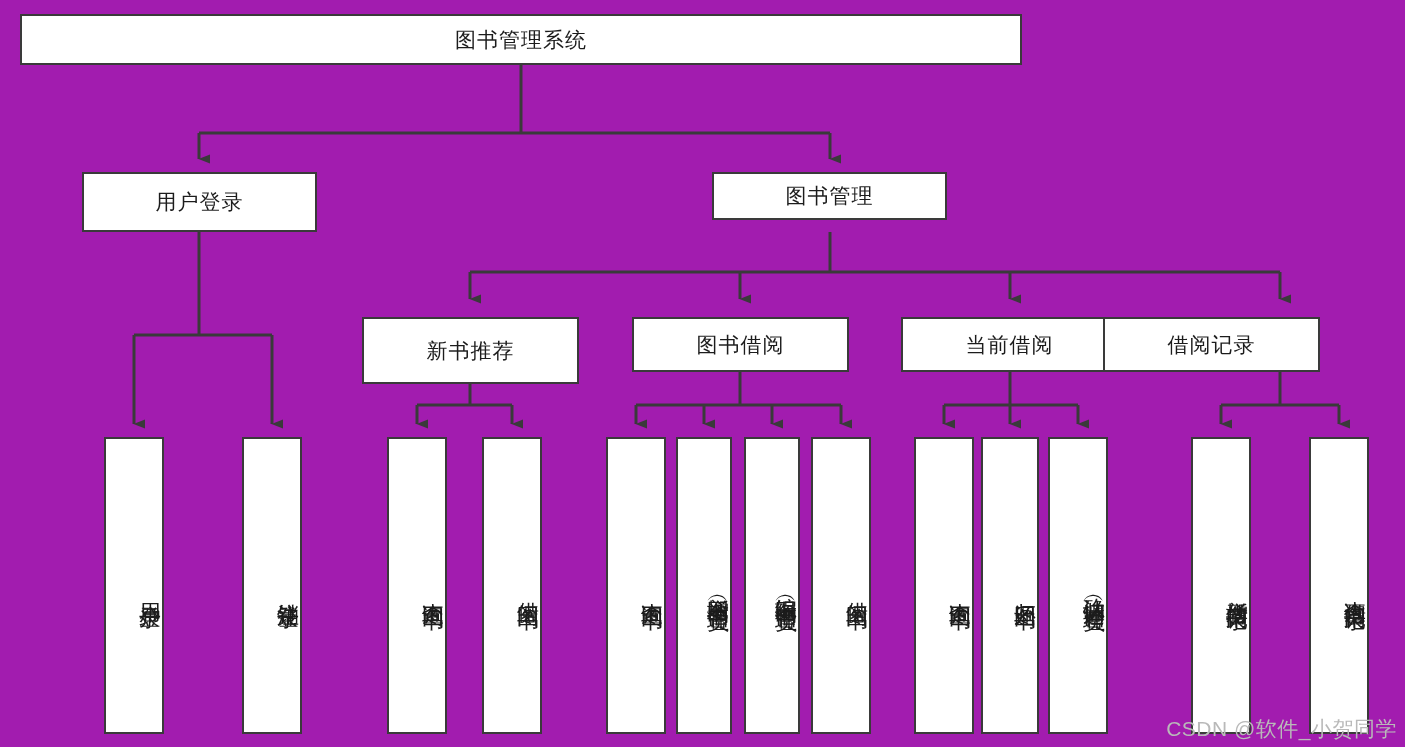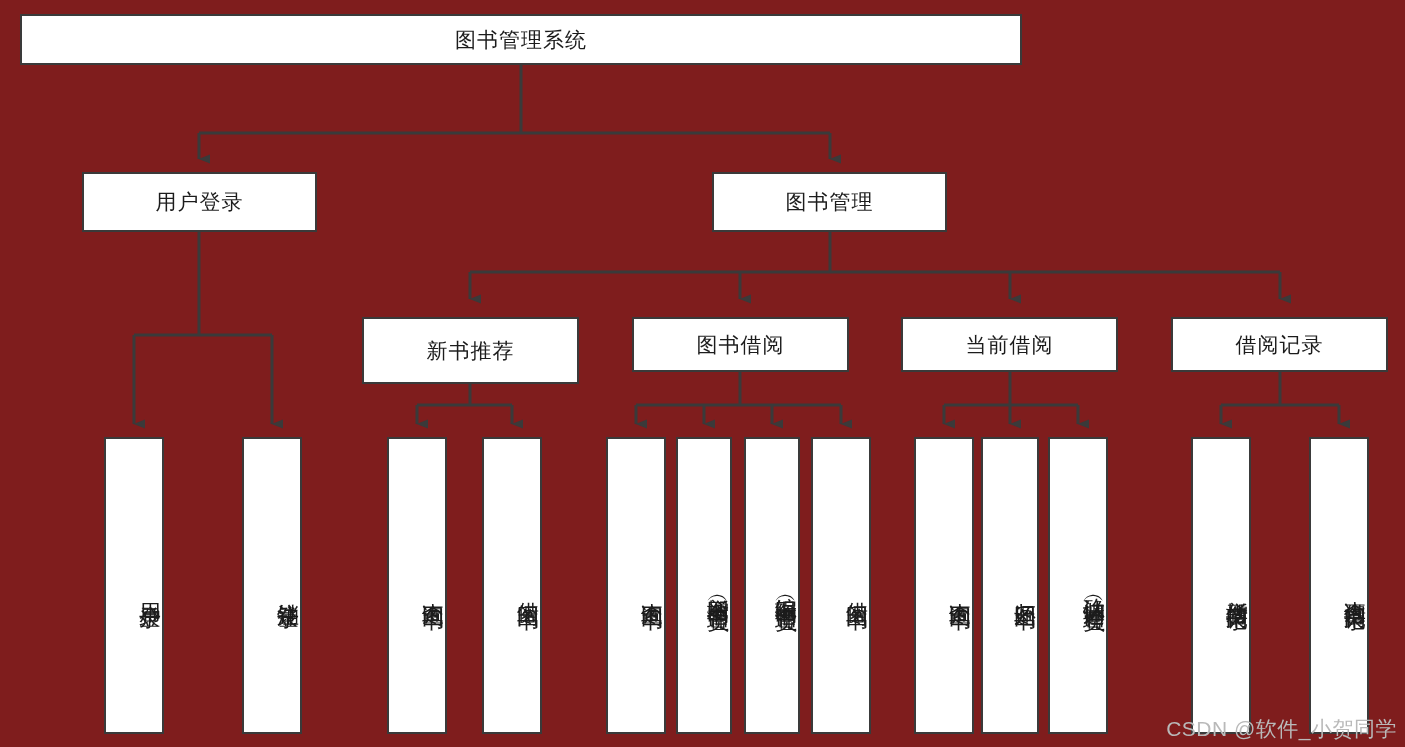--- a/index.html
+++ b/index.html
@@ -8,21 +8,21 @@
     padding: 0;
     background: #ffffff;
   }
   body {
     font-family: "Liberation Sans", "DejaVu Sans", sans-serif;
   }
   #canvas {
     position: relative;
     width: 1405px;
     height: 747px;
-    background: #7f1d1d;
+    background: #a21caf;
     overflow: hidden;
     text-decoration: underline;
   }
   #wires {
     position: absolute;
     left: 0;
     top: 0;
     width: 1405px;
     height: 747px;
     pointer-events: none;
@@ -124,34 +124,34 @@
     </g>
   </svg>
 
   <div class="node h" style="left:20px; top:14px; width:1002px; height:51px;">
     <span>图书管理系统</span>
   </div>
 
   <div class="node h" style="left:82px; top:172px; width:235px; height:60px;">
     <span>用户登录</span>
   </div>
-  <div class="node h" style="left:712px; top:172px; width:235px; height:60px;">
+  <div class="node h" style="left:712px; top:172px; width:235px; height:48px;">
     <span>图书管理</span>
   </div>
 
   <div class="node h" style="left:362px; top:317px; width:217px; height:67px;">
     <span>新书推荐</span>
   </div>
   <div class="node h" style="left:632px; top:317px; width:217px; height:55px;">
     <span>图书借阅</span>
   </div>
   <div class="node h" style="left:901px; top:317px; width:217px; height:55px;">
     <span>当前借阅</span>
   </div>
-  <div class="node h" style="left:1171px; top:317px; width:217px; height:55px;">
+  <div class="node h" style="left:1103px; top:317px; width:217px; height:55px;">
     <span>借阅记录</span>
   </div>
 
   <div class="node v" style="left:104px; top:437px; width:60px; height:297px;">
     <span>用户登录</span>
   </div>
   <div class="node v" style="left:242px; top:437px; width:60px; height:297px;">
     <span>注销登录</span>
   </div>
 

